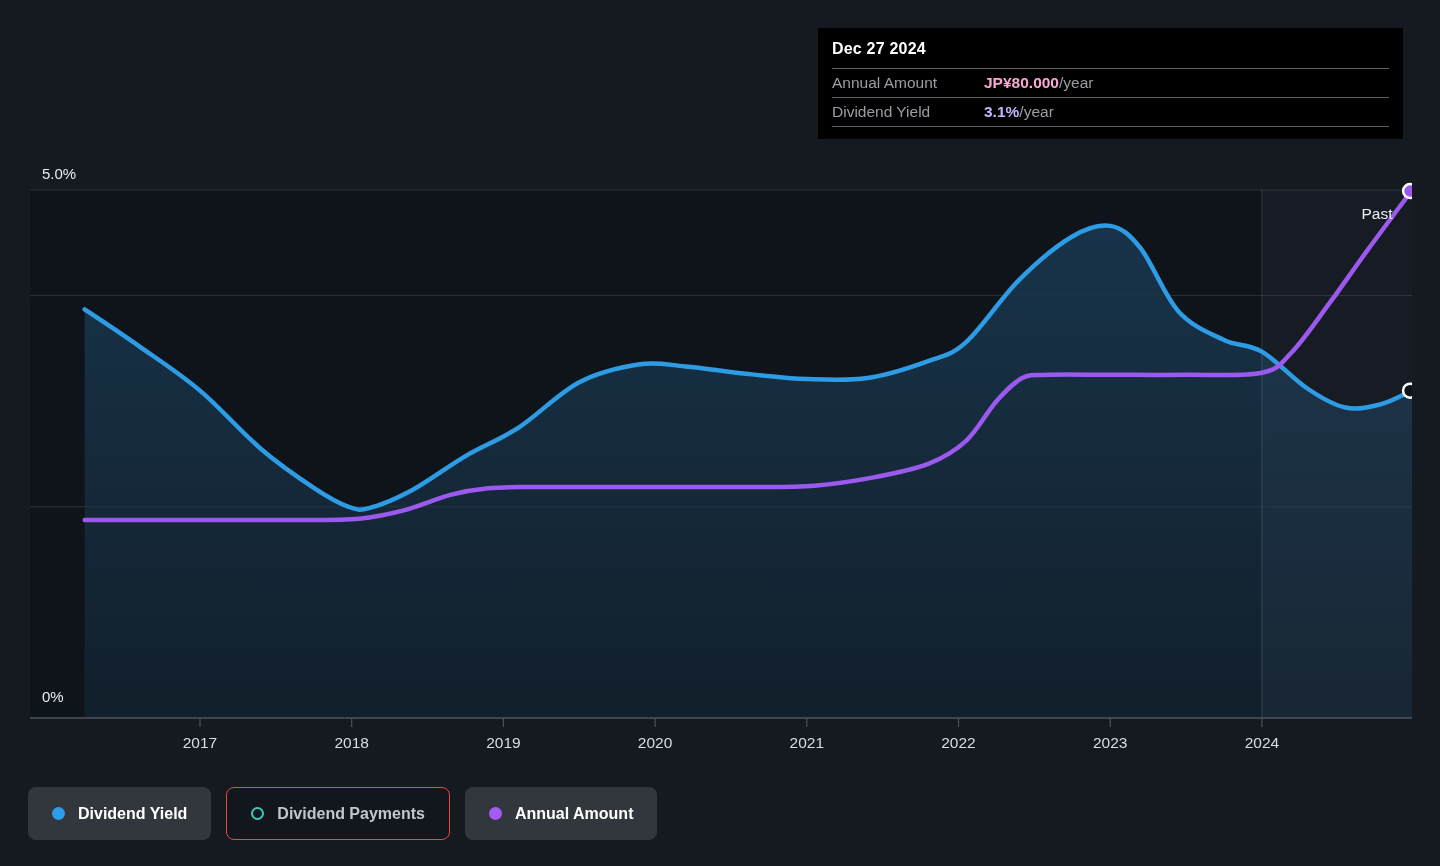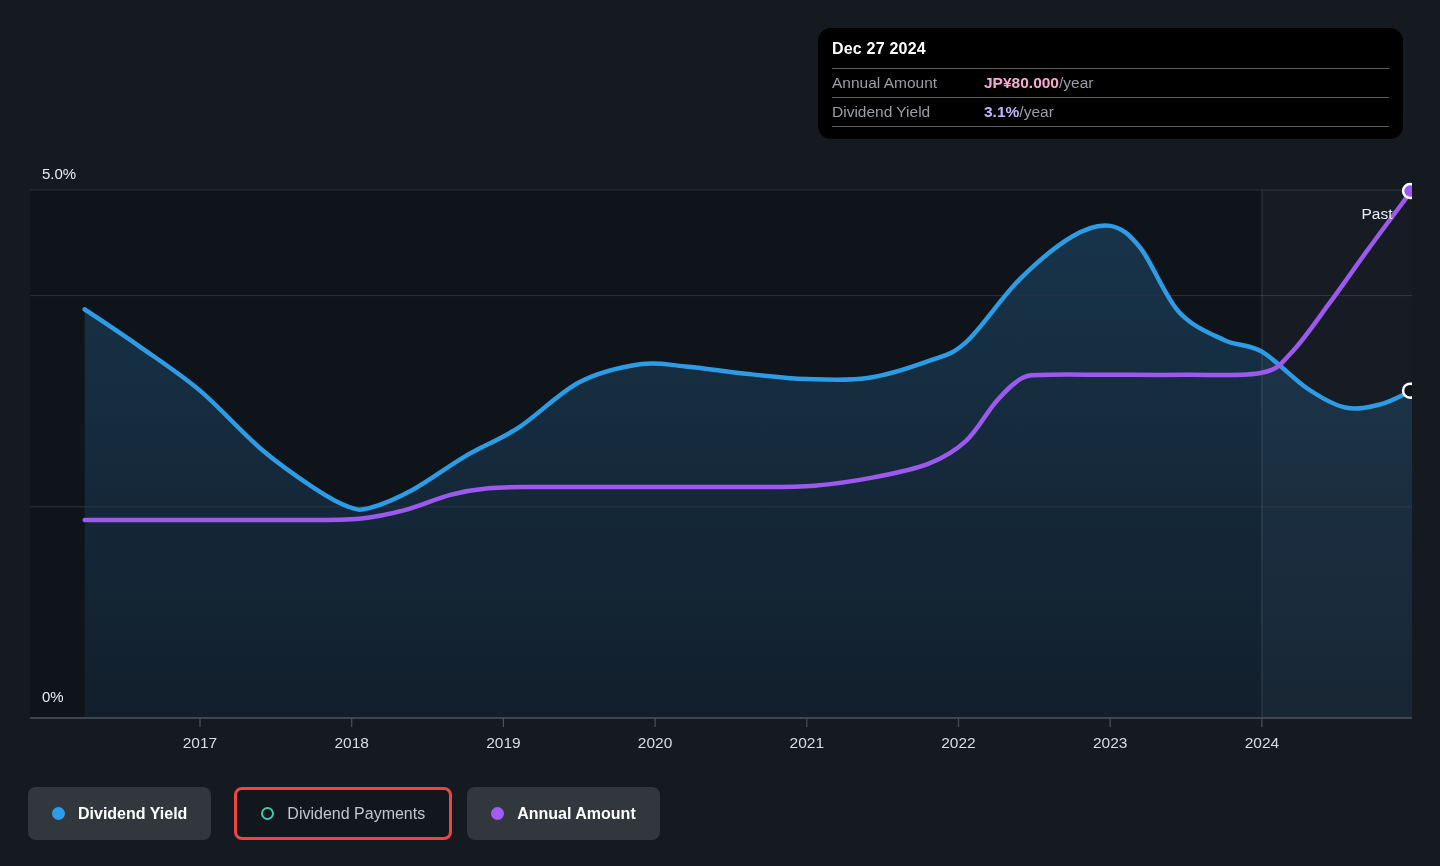--- a/index.html
+++ b/index.html
@@ -13,21 +13,20 @@
   }
   .stage{position:absolute;inset:0;}
   svg#chart-svg{position:absolute;left:0;top:0;}
 
   
   .tooltip{
     position:absolute;left:818px;top:28px;width:585px;
     background:#000;color:#fff;
     box-sizing:border-box;
     padding:8px 14px 12px 14px;
-    border-radius:13px;
   }
   .tt-title{font-size:16px;font-weight:700;color:#FFFFFF;padding:4px 0 10px 0;letter-spacing:.2px;}
   .tt-row{
     display:flex;align-items:center;
     border-top:1px solid #5C6064;
     height:28px;font-size:15.5px;
   }
   .tt-row:last-of-type{border-bottom:1px solid #5C6064;}
   .tt-label{width:152px;color:#989EA4;}
   .tt-value{color:#989EA4;}
@@ -38,21 +37,21 @@
     position:absolute;left:28px;top:787px;
     display:flex;gap:15px;align-items:center;
   }
   .legend-btn{
     display:flex;align-items:center;gap:13px;
     height:53px;padding:0 24px;
     border-radius:8px;font-size:16px;
     box-sizing:border-box;cursor:pointer;white-space:nowrap;
   }
   .legend-btn.active{background:#32373E;color:#FFFFFF;font-weight:700;}
-  .legend-btn.inactive{border:3px solid #ef4444;background:rgba(10,14,19,0.25);color:#C2C7CD;font-weight:400;margin-left:8px;}
+  .legend-btn.inactive{border:1px solid #ef4444;background:rgba(10,14,19,0.25);color:#C2C7CD;font-weight:700;}
   .marker{border-radius:50%;flex:0 0 auto;}
   .marker.filled{width:13px;height:13px;}
   .marker.open{width:9px;height:9px;border-style:solid;border-width:2.5px;background:transparent;}
 </style>
 </head>
 <body>
 
 <div class="stage">
 
   <svg id="chart-svg" width="1440" height="770">

